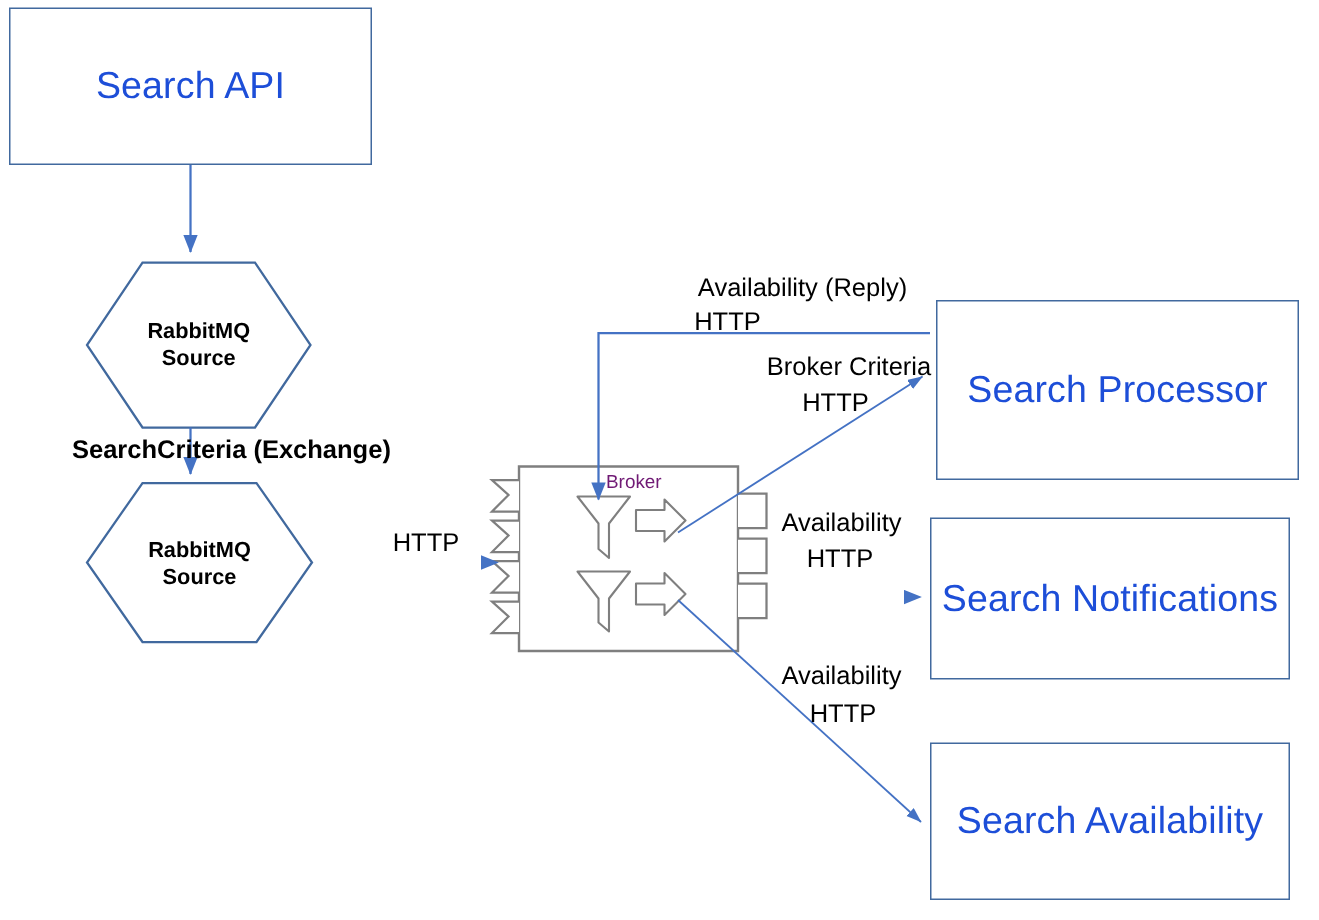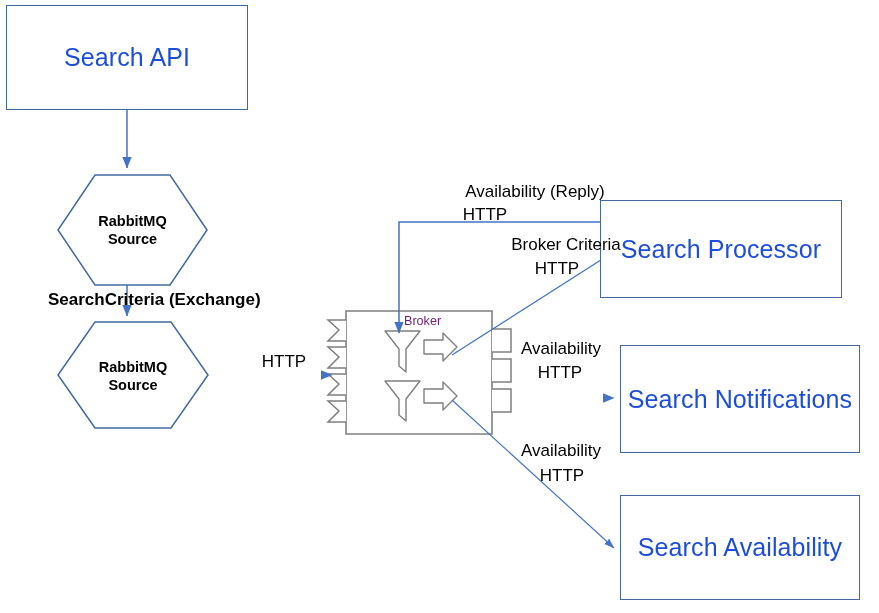--- a/index.html
+++ b/index.html
@@ -91,21 +91,21 @@
   <div class="hex-label" style="left:58px;top:346px;width:150px;height:60px;">
     <div>RabbitMQ</div>
     <div>Source</div>
   </div>
 
   <div class="gray-slot" style="left:381px;top:326px;width:75px;height:46px;z-index:-1;"></div>
   <div class="gray-slot" style="left:381px;top:376px;width:75px;height:46px;z-index:-1;"></div>
 
   <div class="broker-title" style="left:404px;top:314px;">Broker</div>
 
-  <div class="node-box" style="left:600px;top:200px;width:242px;height:98px;">
+  <div class="node-box" style="left:624px;top:200px;width:242px;height:120px;">
     <span>Search Processor</span>
   </div>
 
   <div class="node-box" style="left:620px;top:495px;width:240px;height:105px;">
     <span>Search Availability</span>
   </div>
 
   <div class="node-box" style="left:620px;top:345px;width:240px;height:108px;">
     <span>Search Notifications</span>
   </div>

